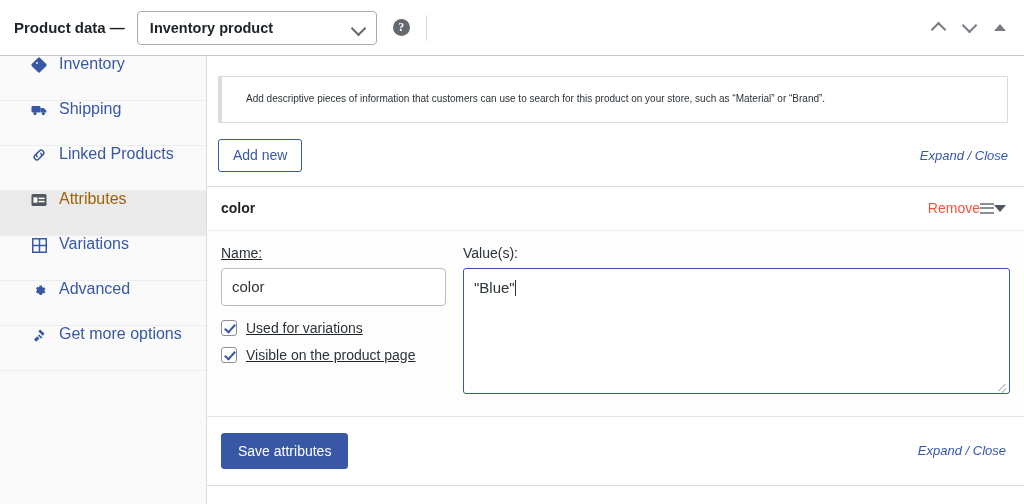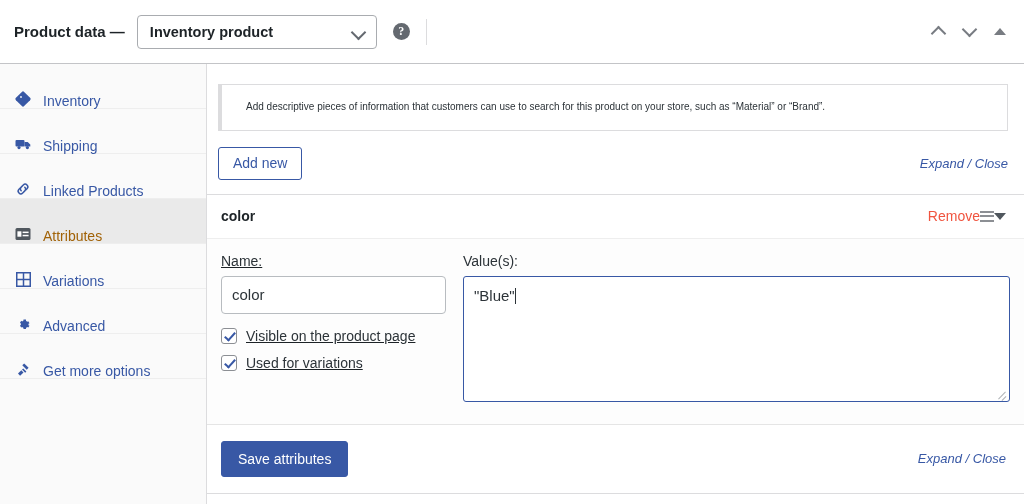--- a/index.html
+++ b/index.html
@@ -7,21 +7,21 @@
   body {
     width: 1024px; height: 504px;
     font-family: "Liberation Sans", sans-serif;
     background: #ffffff;
     color: #1d2327;
     overflow: hidden;
   }
 
   
   .panel-header {
-    height: 64px;
+    height: 56px;
     border-bottom: 1px solid #c3c4c7;
     display: flex;
     align-items: center;
     padding: 0 12px 0 14px;
     background: #fff;
   }
   .panel-title {
     font-size: 15px;
     font-weight: bold;
     color: #1d2327;
@@ -110,24 +110,24 @@
   
   .tabs {
     width: 207px;
     background: #fafafa;
     border-right: 1px solid #dcdcde;
     padding-top: 0;
   }
   .tab {
     height: 45px;
     display: flex;
-    align-items: flex-end;
-    padding-left: 14px;
+    align-items: flex-start;
+    padding-left: 30px;
     border-bottom: 1px solid #eeeeee;
-    font-size: 14px;
+    font-size: 16px;
     color: #3858a5;
     cursor: pointer;
   }
   .tab.active {
     background: #eaeaea;
     color: #a16207;
   }
   .tab .ico {
     width: 18px; height: 18px;
     margin-right: 11px;
@@ -487,25 +487,25 @@
 
       <div class="attr-body">
 
         <div class="col-name">
           <label class="field-label">Name:</label>
           <input class="text-input" type="text" value="color" style="">
 
           <div class="checks">
             <div class="check-row">
               <span class="cbox checked"></span>
-              <span>Visible on the product page</span>
+              <span>Used for variations</span>
             </div>
             <div class="check-row">
               <span class="cbox checked"></span>
-              <span>Used for variations</span>
+              <span>Visible on the product page</span>
             </div>
           </div>
         </div>
 
         <div class="col-values">
           <label class="field-label">Value(s):</label>
           <div class="values-area">
             <span>"Blue"</span><span class="caret-bar"></span>
             <span class="resize-grip"></span>
           </div>

